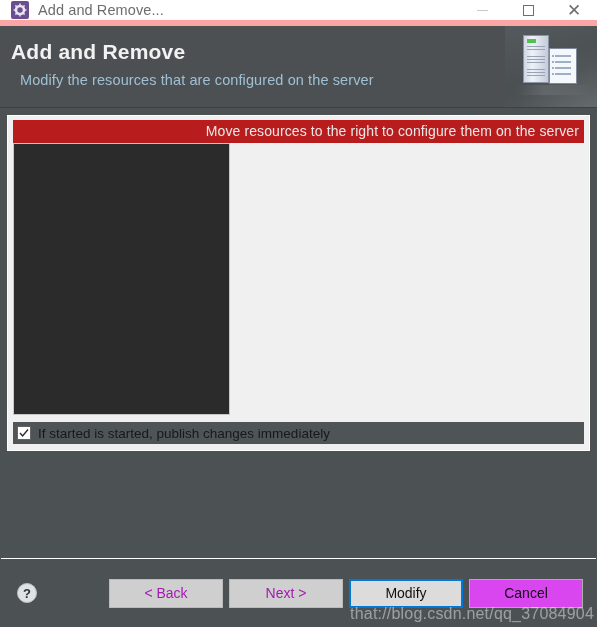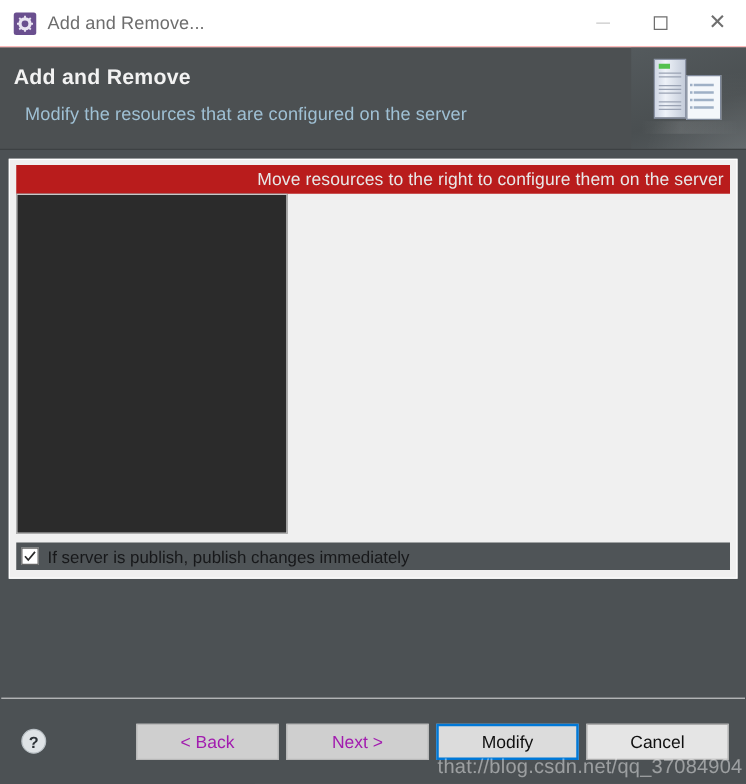--- a/index.html
+++ b/index.html
@@ -20,26 +20,26 @@
     width: 597px;
     height: 627px;
     background: #4c5154;
     box-sizing: border-box;
     display: flex;
     flex-direction: column;
   }
 
   
   .titlebar {
-    height: 38px;
+    height: 26px;
     background: #ffffff;
     display: flex;
     align-items: center;
     flex: 0 0 auto;
-    border-bottom: 1px solid #fca5a5;
+    border-bottom: 6px solid #fca5a5;
     box-sizing: border-box;
   }
   .title-icon {
     width: 18px;
     height: 18px;
     margin-left: 11px;
     margin-right: 9px;
     border-radius: 2px;
     background: #6a4f8f;
     position: relative;
@@ -99,21 +99,21 @@
     position: relative;
     flex: 0 0 auto;
     overflow: hidden;
     border-bottom: 1px solid #3d4143;
     box-sizing: border-box;
   }
   .header-title {
     position: absolute;
     left: 11px;
     top: 14px;
-    font-size: 17px;
+    font-size: 21px;
     font-weight: bold;
     color: #f2f2f2;
     letter-spacing: .2px;
   }
   .header-sub {
     position: absolute;
     left: 20px;
     top: 46px;
     font-size: 14.5px;
     color: #9fc0d4;
@@ -392,21 +392,21 @@
   }
   .footer-btns {
     margin-left: auto;
     display: flex;
     gap: 6px;
     align-items: center;
   }
   .fbtn {
     width: 114px;
     height: 29px;
-    background: #e5e5e5;
+    background: #d946ef;
     border: 1px solid #adadad;
     box-sizing: border-box;
     display: flex;
     align-items: center;
     justify-content: center;
     font-size: 14px;
     color: #101010;
     white-space: nowrap;
   }
   .fbtn.disabled {
@@ -511,21 +511,21 @@
 
 
       </div>
 
       <div class="checkbox-row">
         <span class="cb">
           <svg width="10" height="10" viewBox="0 0 10 10" xmlns="http://www.w3.org/2000/svg">
             <polyline points="1,5 3.6,8 9,1.5" fill="none" stroke="#2b2b2b" stroke-width="1.4"></polyline>
           </svg>
         </span>
-        <span class="cb-label">If server is publish, publish changes immediately</span>
+        <span class="cb-label">If started is started, publish changes immediately</span>
       </div>
 
     </div>
   </div>
 
   <div class="sep"></div>
 
   <div class="footer">
     <div class="help-icon">?</div>
     <div class="footer-btns">

